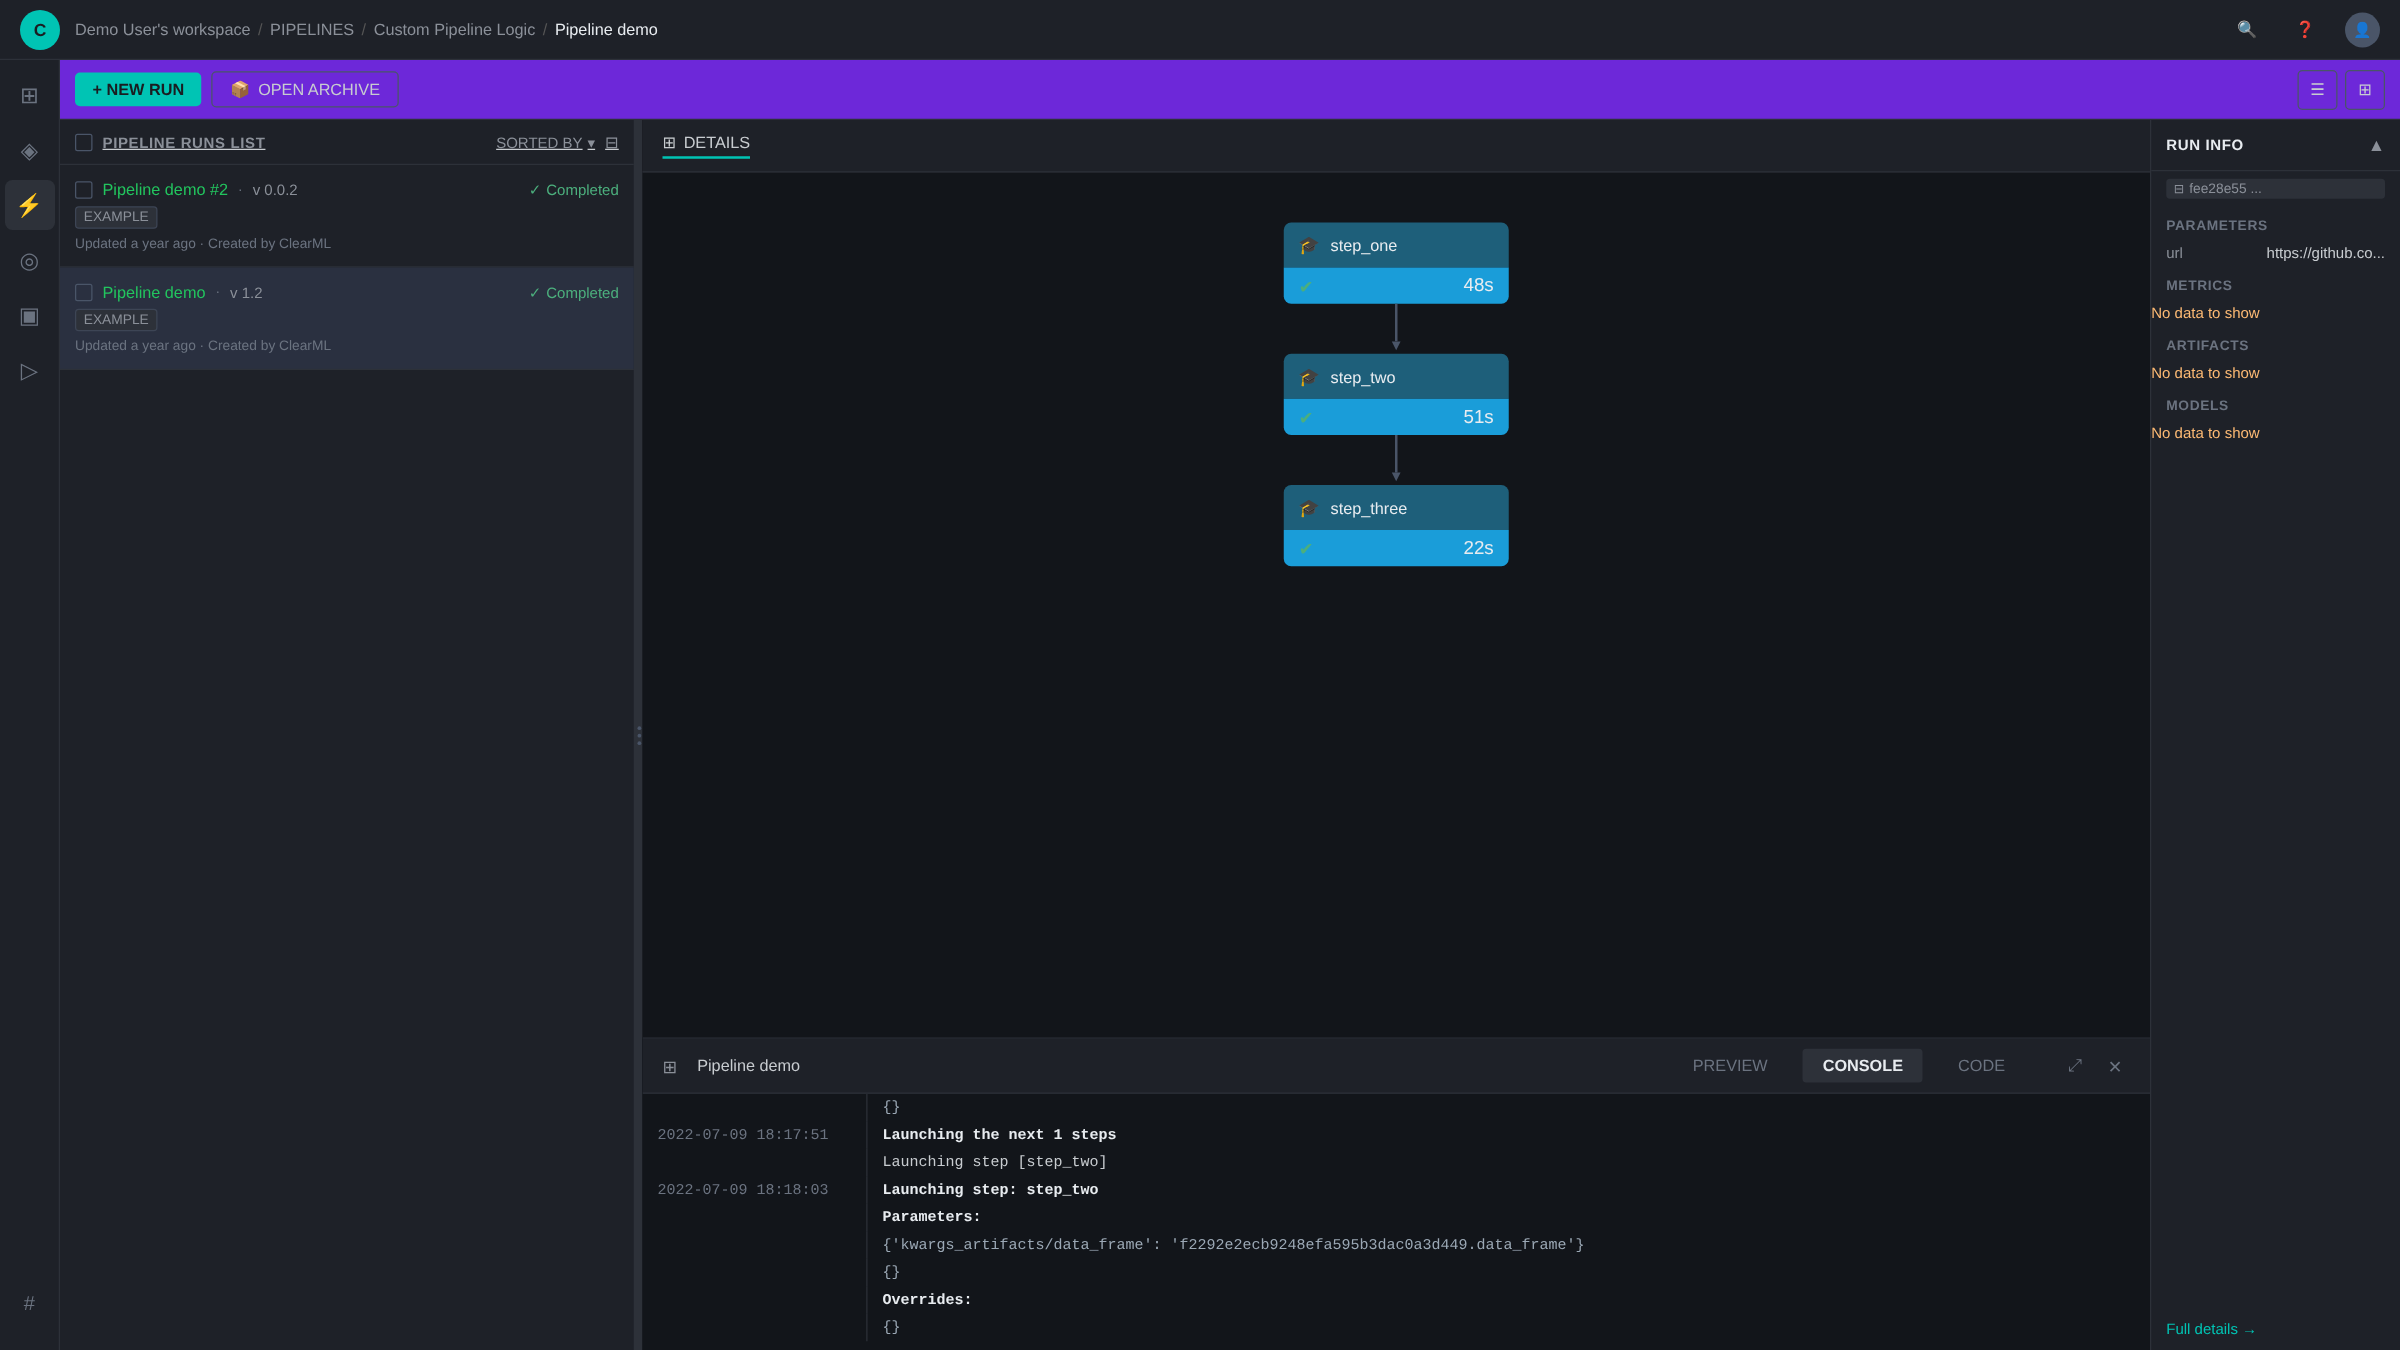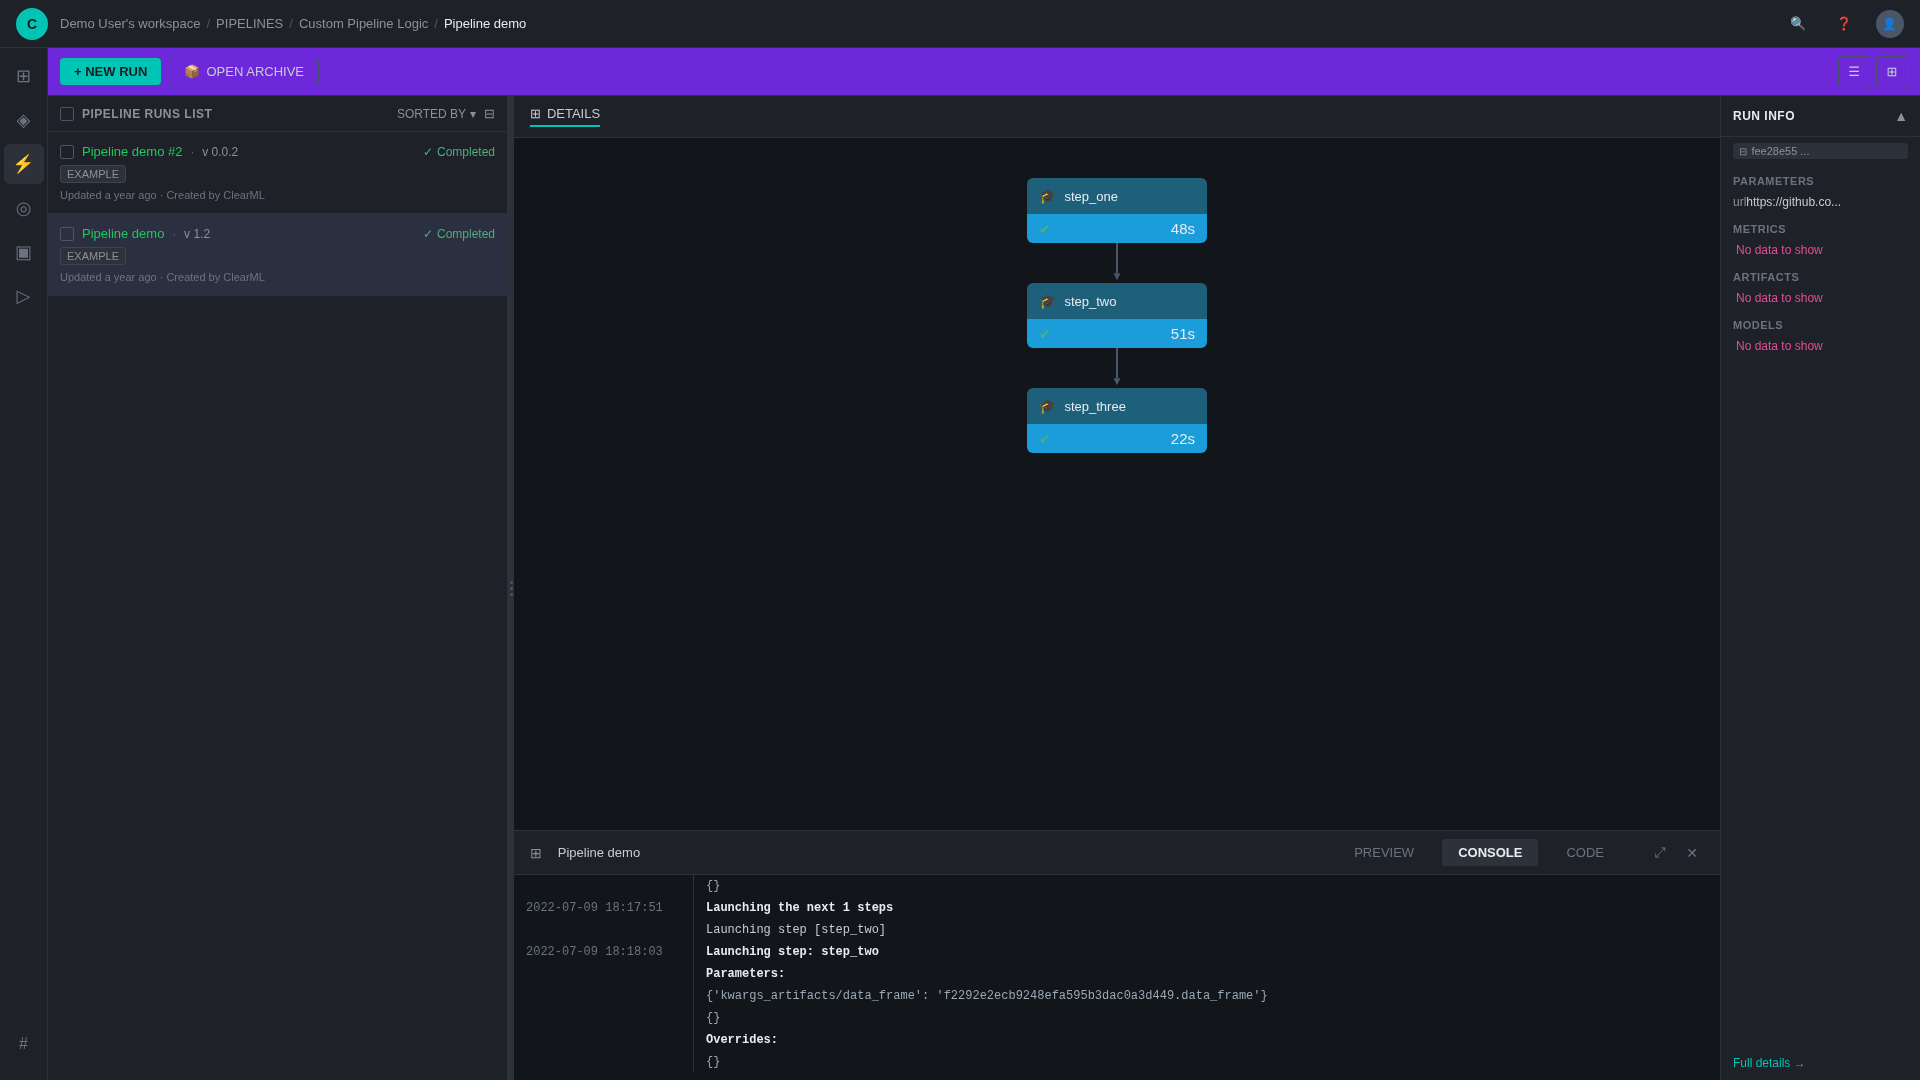--- a/index.html
+++ b/index.html
@@ -42,21 +42,21 @@
     .btn-new-run { background: #00c4b4; color: #1a1d21; border: none; border-radius: 4px; padding: 6px 14px; font-size: 13px; font-weight: 600; cursor: pointer; display: flex; align-items: center; gap: 6px; }
     .btn-outline { background: transparent; color: #c8ccd0; border: 1px solid #4a5568; border-radius: 4px; padding: 6px 14px; font-size: 13px; cursor: pointer; display: flex; align-items: center; gap: 6px; }
     .btn-icon { background: transparent; border: 1px solid #4a5568; color: #c8ccd0; border-radius: 4px; width: 32px; height: 32px; display: flex; align-items: center; justify-content: center; cursor: pointer; }
     .toolbar-right { margin-left: auto; display: flex; gap: 6px; }
 
     
     .content-area { display: flex; flex: 1; overflow: hidden; }
 
     
     .runs-panel { width: 460px; background: #1e2128; border-right: 1px solid #2d3139; display: flex; flex-direction: column; flex-shrink: 0; }
-    .runs-panel-header { display: flex; align-items: center; padding: 10px 12px; border-bottom: 1px solid #2d3139; gap: 8px; }
+    .runs-panel-header { display: flex; align-items: center; padding: 10px 12px; border-bottom: 1px solid #2d3139; gap: 8px; text-decoration: underline; }
     .runs-panel-header .title { font-size: 12px; font-weight: 600; color: #8b9099; letter-spacing: 0.5px; text-transform: uppercase; }
     .sort-btn { margin-left: auto; display: flex; align-items: center; gap: 4px; color: #8b9099; font-size: 12px; cursor: pointer; }
     .filter-icon { color: #8b9099; cursor: pointer; }
     .checkbox { width: 14px; height: 14px; border: 1px solid #4a5568; border-radius: 2px; cursor: pointer; flex-shrink: 0; }
     .run-item { padding: 12px 12px; border-bottom: 1px solid #2d3139; cursor: pointer; display: flex; flex-direction: column; gap: 6px; }
     .run-item.selected { background: #2a3040; }
     .run-row1 { display: flex; align-items: center; gap: 8px; }
     .run-name { font-size: 13px; font-weight: 500; color: #22c55e; }
     .run-version { color: #8b9099; font-size: 12px; }
     .run-status { margin-left: auto; display: flex; align-items: center; gap: 4px; color: #4caf7d; font-size: 12px; }
@@ -84,24 +84,24 @@
     .connector { display: flex; flex-direction: column; align-items: center; }
     .connector-line { width: 2px; height: 30px; background: #4a5568; }
     .connector-arrow { color: #4a5568; font-size: 12px; margin-top: -4px; }
 
     
     .right-panel { width: 200px; background: #1e2128; border-left: 1px solid #2d3139; display: flex; flex-direction: column; flex-shrink: 0; }
     .right-panel-header { display: flex; align-items: center; justify-content: space-between; padding: 12px; border-bottom: 1px solid #2d3139; }
     .right-panel-title { font-size: 12px; font-weight: 600; color: #e8ecf0; letter-spacing: 0.5px; text-transform: uppercase; }
     .run-id-badge { background: #2d3139; color: #8b9099; font-size: 11px; padding: 2px 6px; border-radius: 3px; display: flex; align-items: center; gap: 4px; }
     .section-label { font-size: 11px; font-weight: 600; color: #6b7380; letter-spacing: 0.5px; text-transform: uppercase; padding: 10px 12px 4px; }
-    .param-row { display: flex; padding: 4px 12px; justify-content: flex-start; align-items: center; }
+    .param-row { display: flex; padding: 4px 12px; justify-content: space-between; align-items: center; }
     .param-key { color: #8b9099; font-size: 12px; }
     .param-val { color: #c8ccd0; font-size: 12px; text-align: right; max-width: 100px; overflow: hidden; text-overflow: ellipsis; white-space: nowrap; }
-    .no-data { color: #ec4899; font-size: 12px; padding: 4px 15px; }
+    .no-data { color: #fdba74; font-size: 12px; padding: 4px 0; }
     .full-details { color: #00c4b4; font-size: 12px; padding: 10px 12px; cursor: pointer; display: flex; align-items: center; gap: 4px; margin-top: auto; }
     .panel-collapse { color: #8b9099; cursor: pointer; font-size: 14px; }
 
     
     .bottom-panel { height: 250px; background: #12151a; border-top: 1px solid #2d3139; display: flex; flex-direction: column; }
     .console-header { display: flex; align-items: center; padding: 0 16px; height: 44px; background: #1e2128; border-bottom: 1px solid #2d3139; gap: 16px; }
     .console-pipeline-icon { color: #8b9099; font-size: 14px; }
     .console-pipeline-label { color: #c8ccd0; font-size: 13px; font-weight: 500; }
     .console-tabs { display: flex; align-items: center; gap: 12px; margin-left: auto; }
     .console-tab { padding: 6px 16px; font-size: 13px; color: #6b7380; cursor: pointer; border-radius: 3px; }

